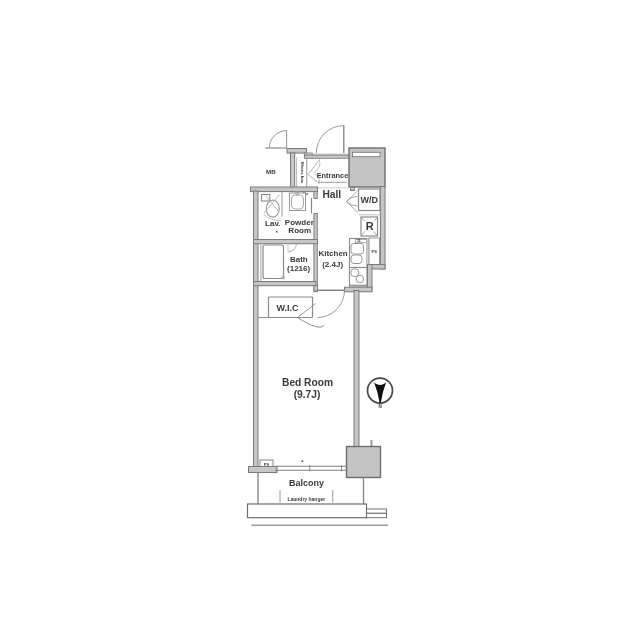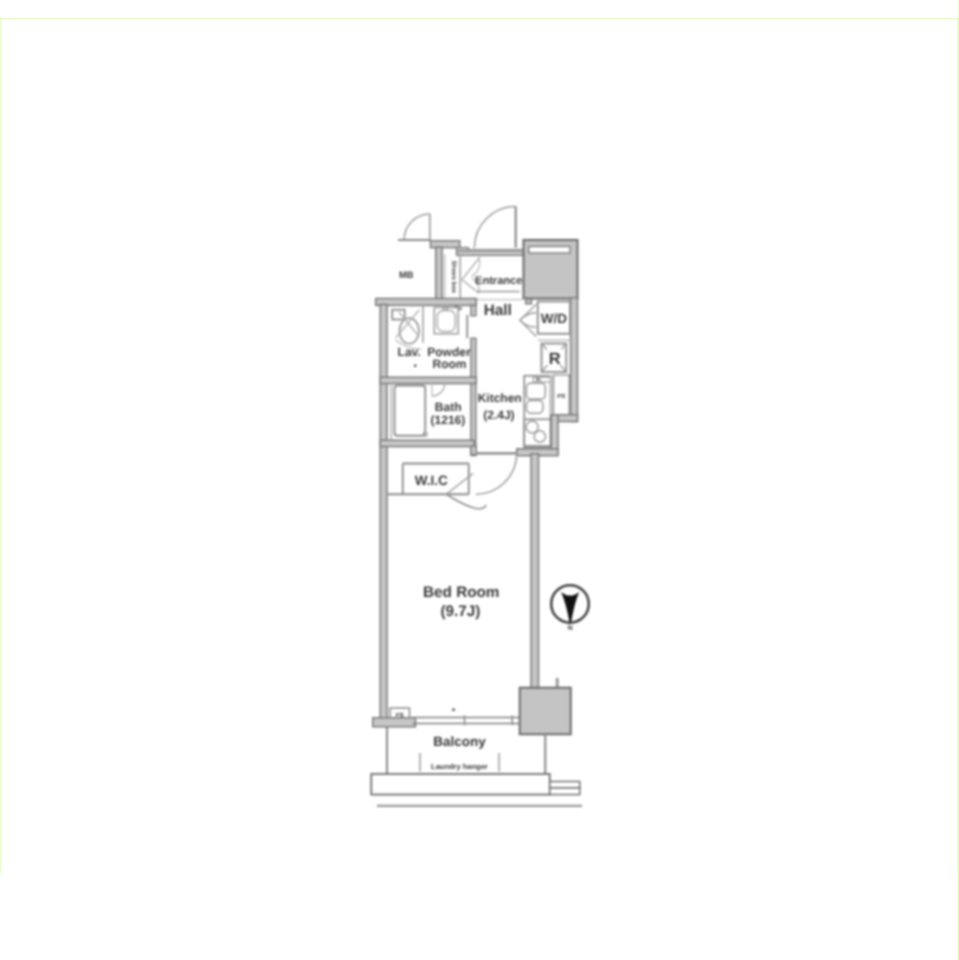--- a/index.html
+++ b/index.html
@@ -1,16 +1,16 @@
 <!DOCTYPE html>
 <html><head>
 <meta charset="utf-8">
 <style>
   html,body{margin:0;padding:0;background:#fff;}
-  #canvas{position:relative;width:639px;height:570px;background:#bef264;overflow:hidden;margin-top:12px;}
+  #canvas{position:relative;width:639px;height:570px;background:#4d7c0f;overflow:hidden;}
   svg{position:absolute;left:0;top:0;filter:blur(0.55px);}
   text{font-family:"Liberation Sans", sans-serif;fill:#3a3a3a;font-weight:bold;}
 </style>
 </head>
 <body>
 <div id="canvas">
 <svg width="639" height="640" viewBox="0 0 639 640">
 
   <rect x="0" y="0" width="639" height="640" fill="#ffffff"></rect>
 

